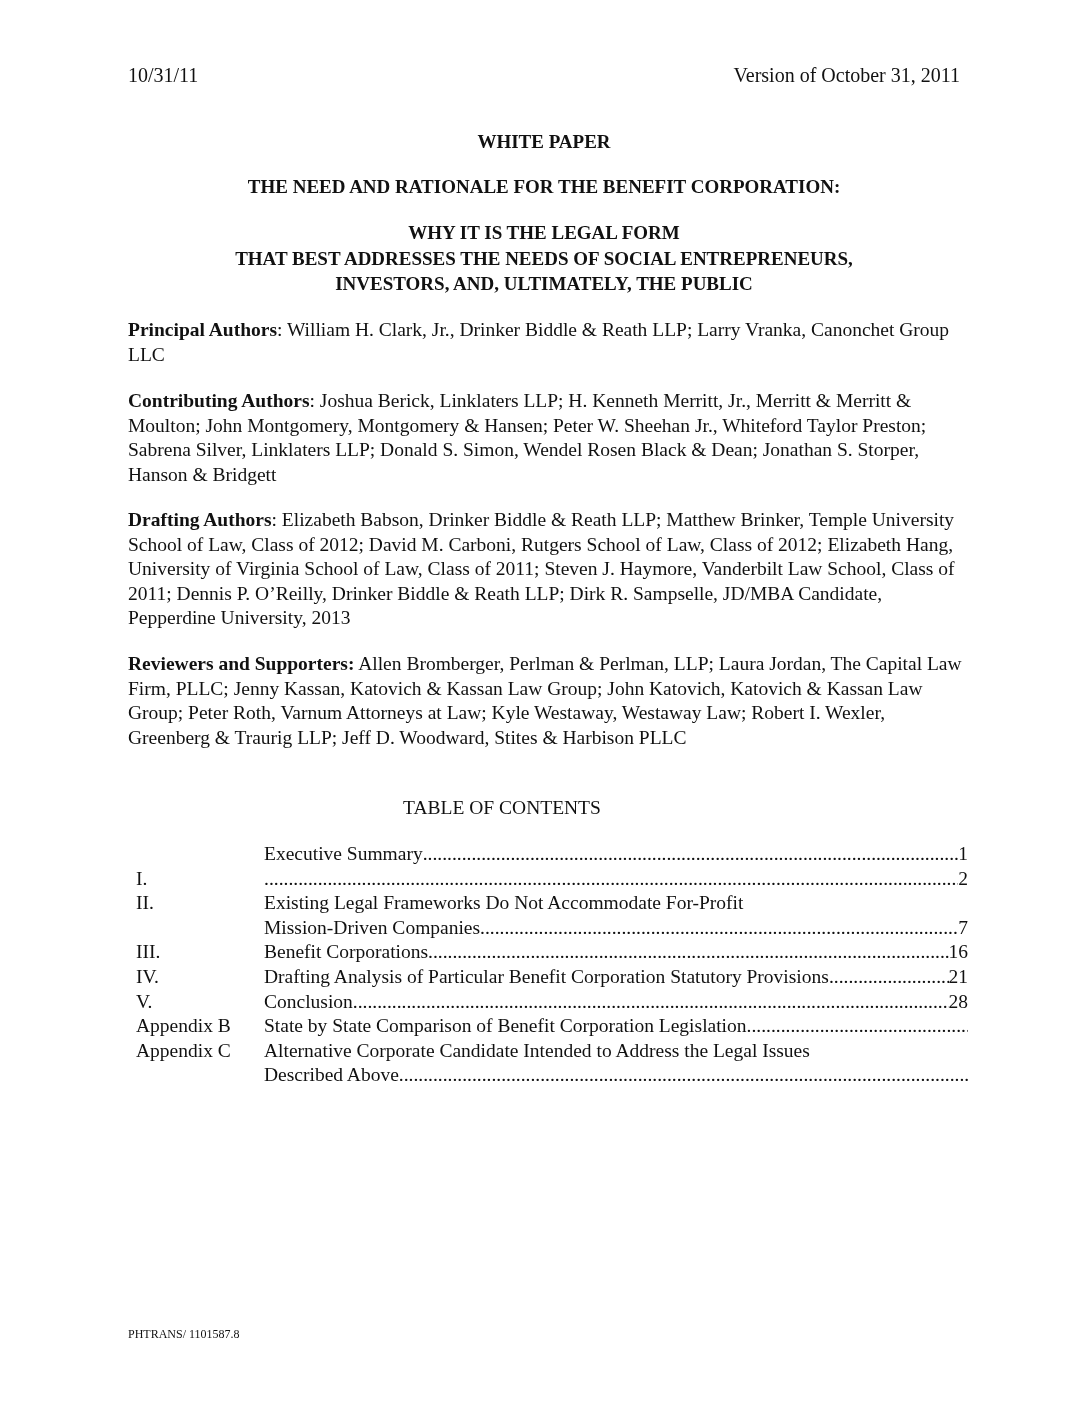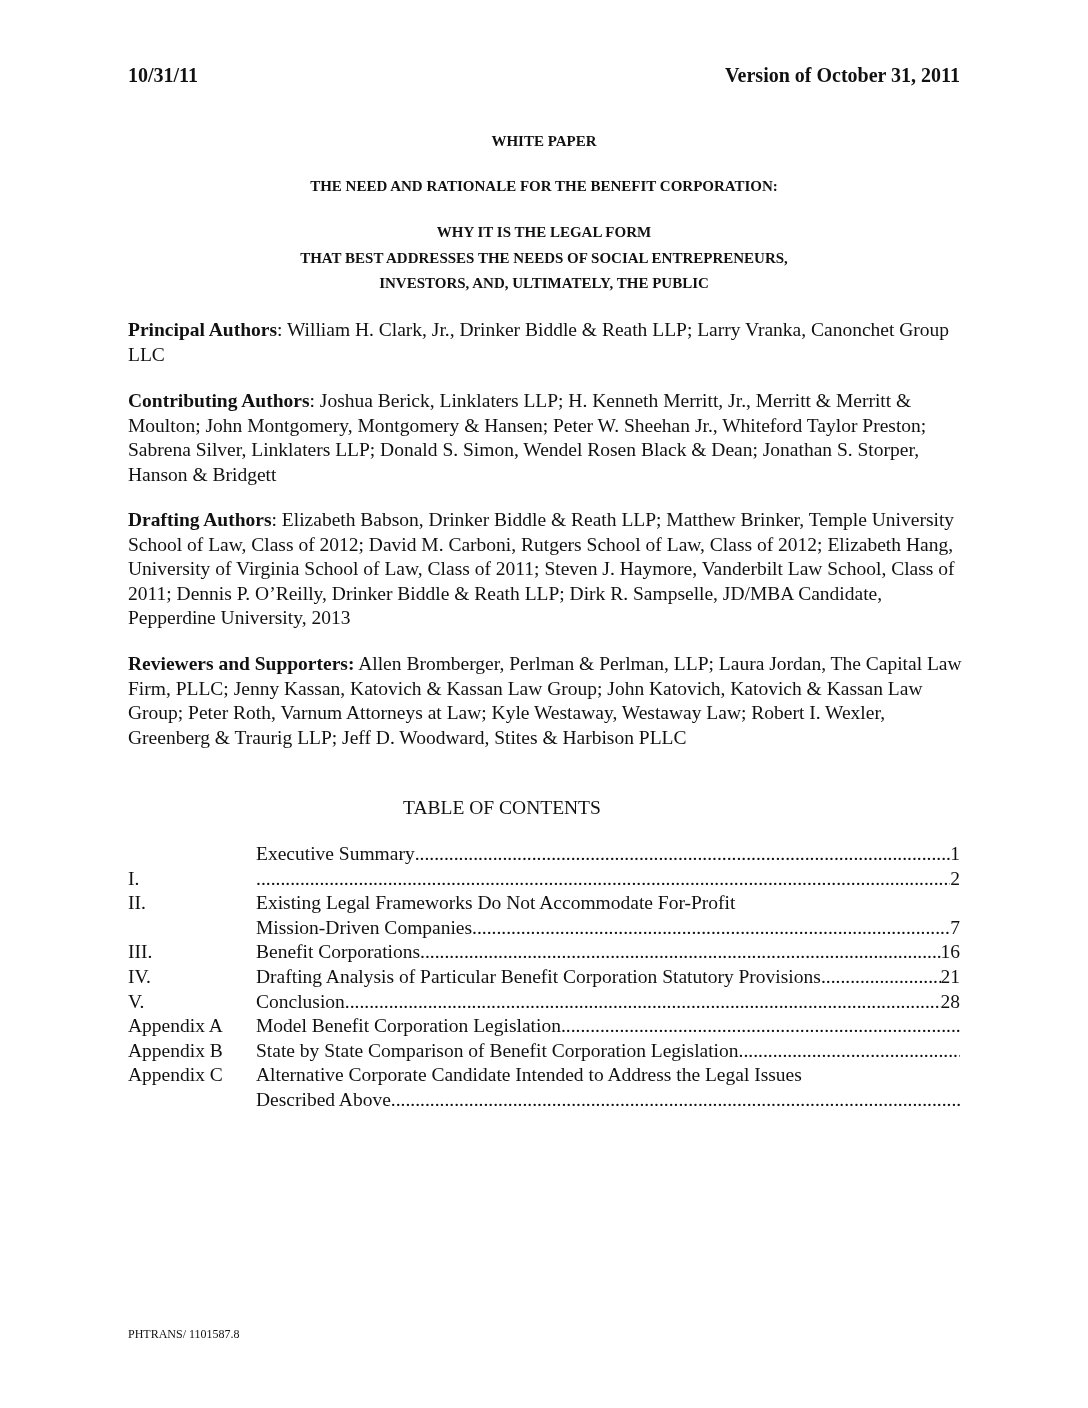--- a/index.html
+++ b/index.html
@@ -1,27 +1,27 @@
 <!DOCTYPE html>
 <html><head>
 <meta charset="utf-8">
 <style>
   html, body { margin: 0; padding: 0; background: #ffffff; }
   body { width: 1088px; height: 1408px; position: relative; overflow: hidden;
          font-family: "Liberation Serif", serif; color: #111; }
-  .abs { position: absolute; font-weight: bold; }
+  .abs { position: absolute; }
   .hdr { font-size: 20px; top: 64px; }
   .hdr-left { left: 128px; }
   .hdr-right { right: 128px; }
-  .title { position: absolute; left: 0; width: 1088px; text-align: center; font-weight: bold; font-size: 15px; line-height: 27px; }
+  .title { position: absolute; left: 0; width: 1088px; text-align: center; font-weight: bold; font-size: 19px; line-height: 27px; }
   .para { position: absolute; left: 128px; width: 835px; font-size: 19.5px; line-height: 24.6px; }
   .para b { font-weight: bold; }
   .toc-title { position: absolute; left: 0; width: 1004px; text-align: center; font-size: 19.5px; top: 797px; }
   .toc { position: absolute; left: 128px; top: 842px; width: 832px; font-size: 19.5px; line-height: 24.6px; }
-  .toc-row { display: flex; width: 100%; }
+  .toc-row { display: flex; width: 100%; margin-left: 8px; }
   .toc-num { width: 128px; flex: none; }
   .toc-entry { flex: 1; display: flex; overflow: hidden; white-space: nowrap; }
   .toc-text { flex: none; }
   .toc-dots { flex: 1; overflow: hidden; white-space: nowrap; }
   .toc-dots::after { content: "........................................................................................................................................................................................................"; }
   .toc-page { flex: none; }
   .footer { position: absolute; left: 128px; top: 1327px; font-size: 12px; }
 </style>
 </head>
 <body>
@@ -101,27 +101,20 @@
   </div>
   <div class="toc-row">
     <span class="toc-num">V.</span>
     <span class="toc-entry">
         <span class="toc-text">Conclusion</span>
         <span class="toc-dots"></span>
         <span class="toc-page">28</span>
       </span>
   </div>
   <div class="toc-row">
-    <span class="toc-num">Appendix A</span>
-    <span class="toc-entry">
-        <span class="toc-text">Model Benefit Corporation Legislation </span>
-        <span class="toc-dots"></span>
-      </span>
-  </div>
-  <div class="toc-row">
     <span class="toc-num">Appendix B</span>
     <span class="toc-entry">
         <span class="toc-text">State by State Comparison of Benefit Corporation Legislation </span>
         <span class="toc-dots"></span>
       </span>
   </div>
   <div class="toc-row">
     <span class="toc-num">Appendix C</span>
     <span class="toc-entry">
         <span class="toc-text">Alternative Corporate Candidate Intended to Address the Legal Issues</span>

